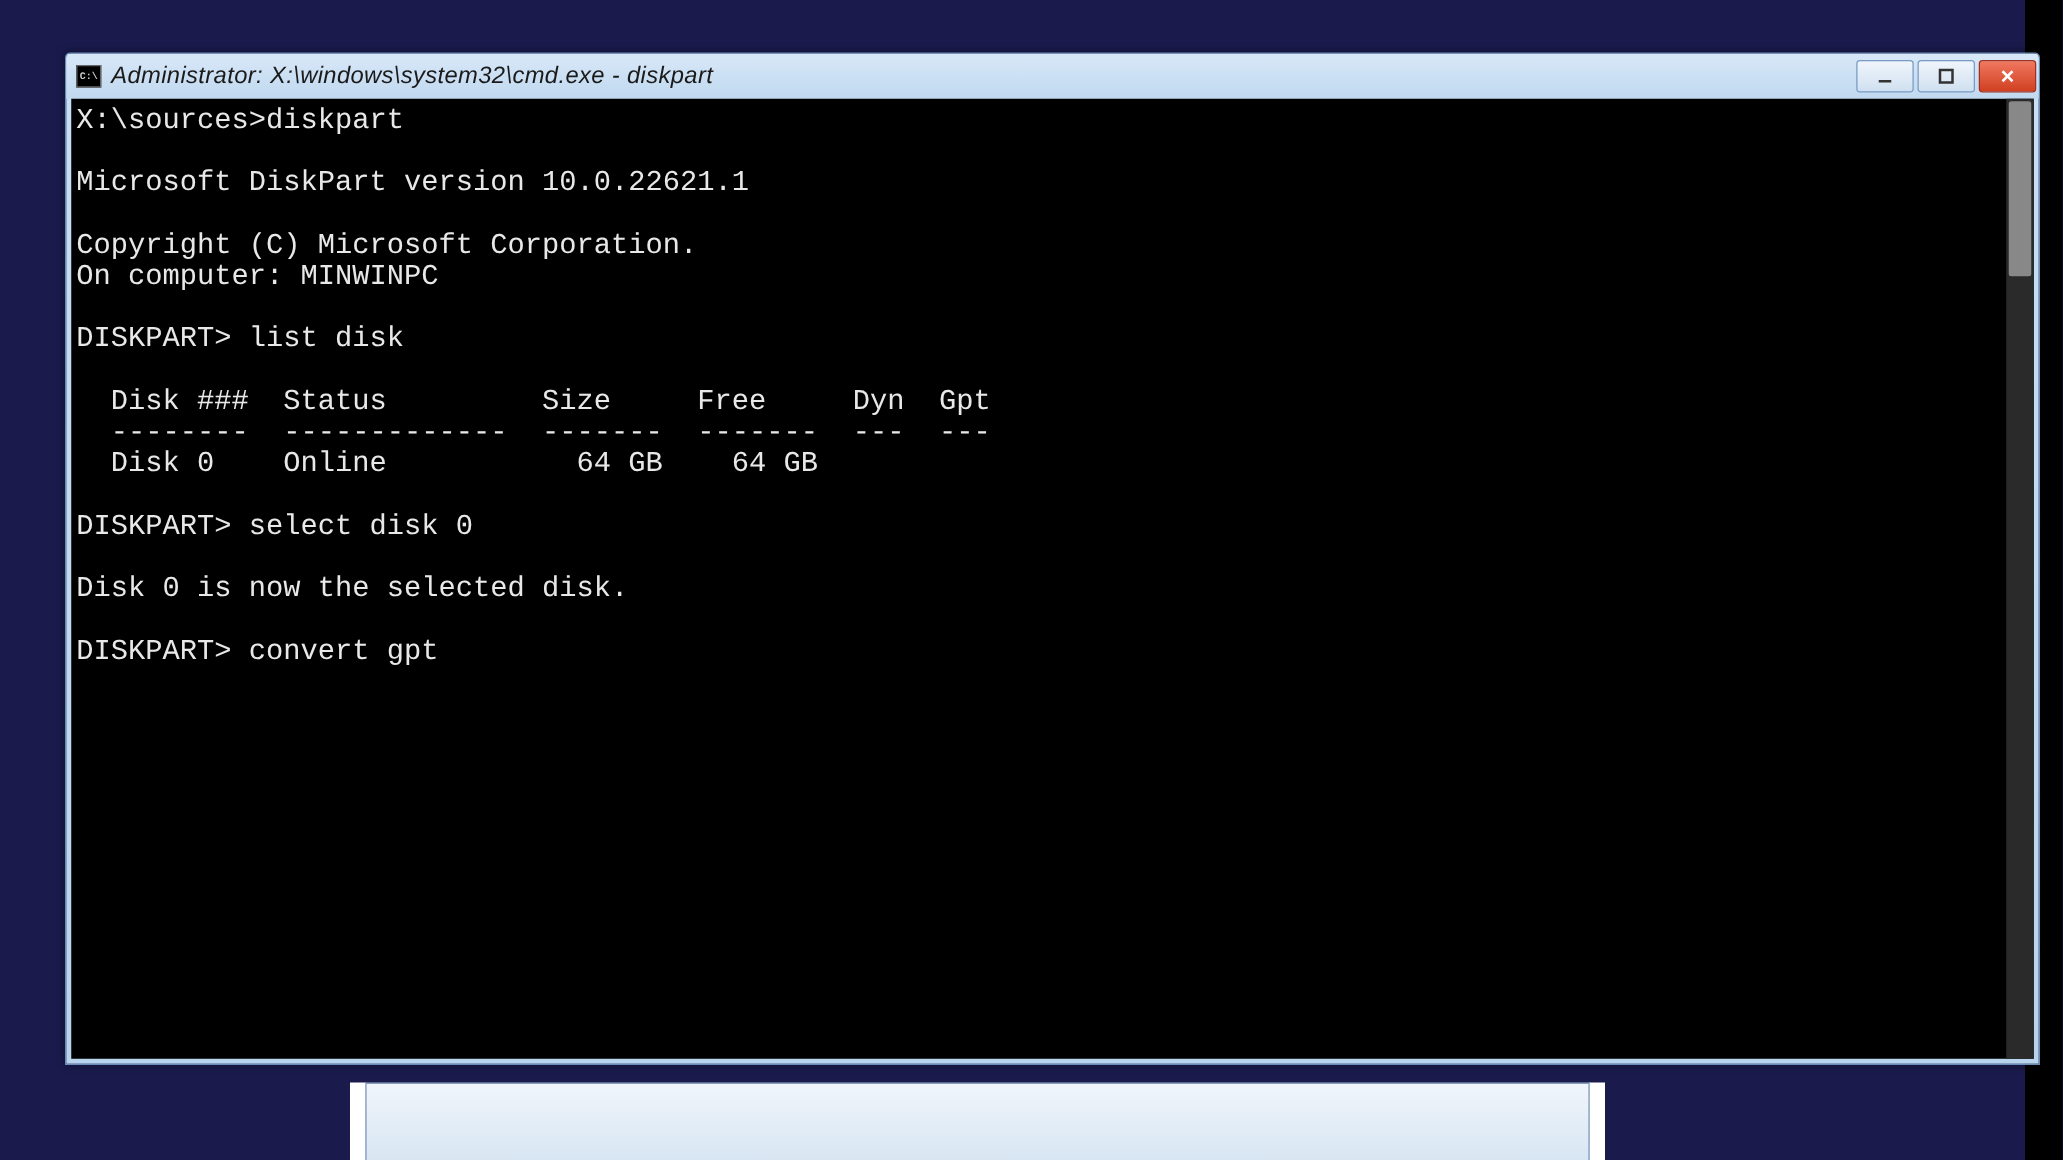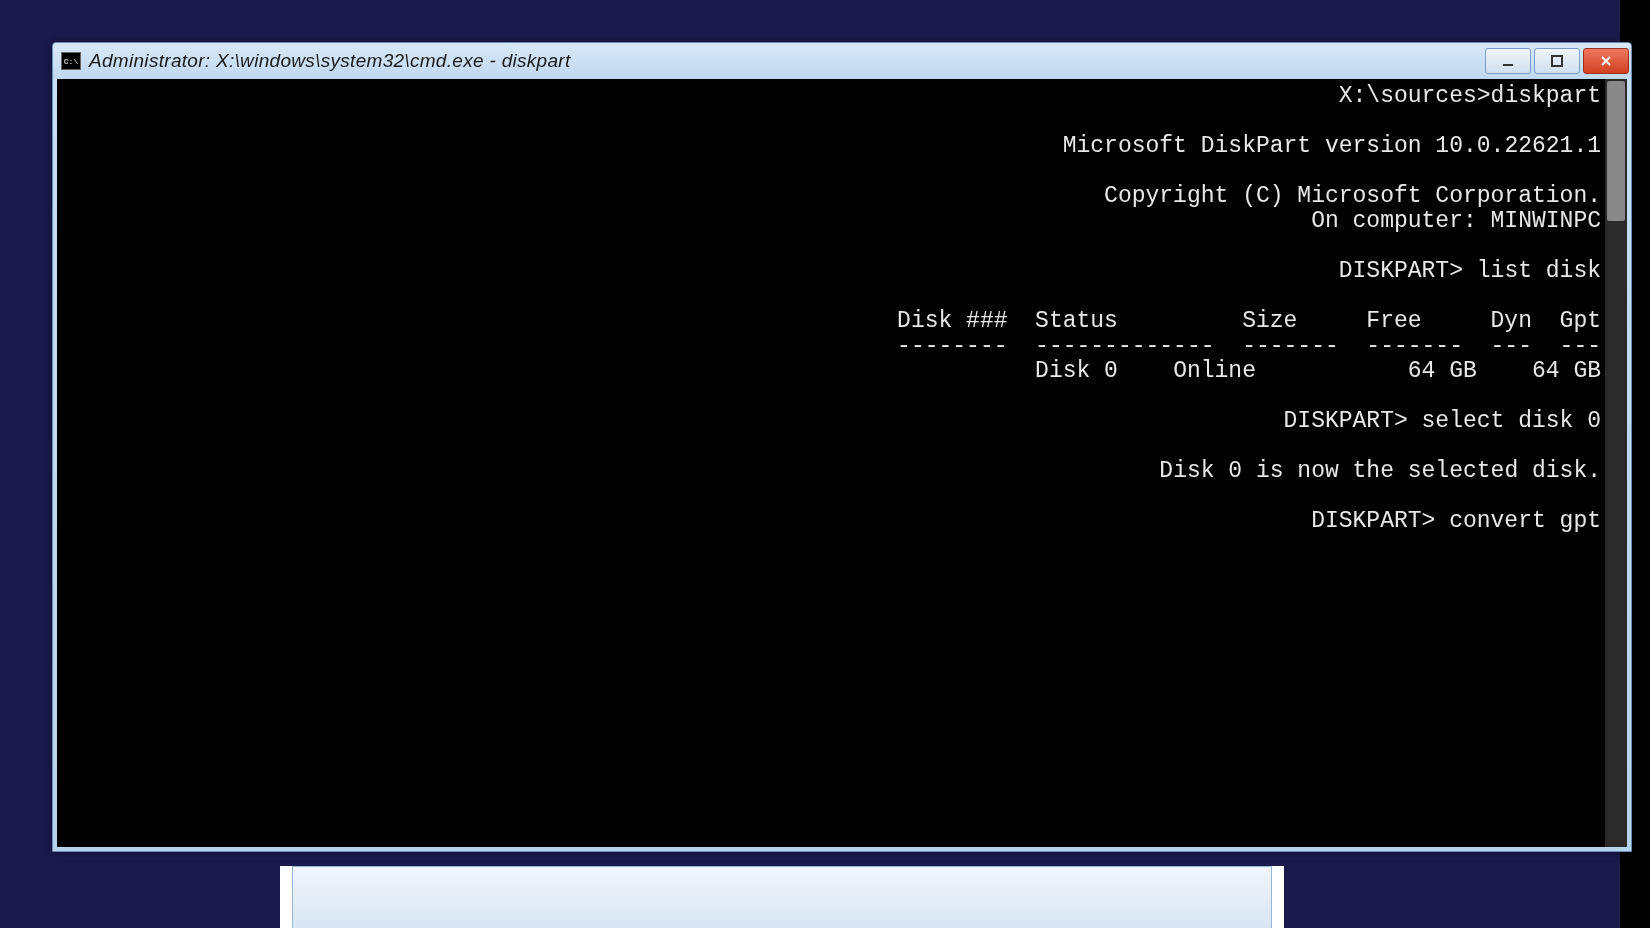--- a/index.html
+++ b/index.html
@@ -115,21 +115,20 @@
     }
     .console-content {
       flex: 1;
       padding: 6px 4px;
       font-family: 'Consolas', 'Courier New', monospace;
       font-size: 23px;
       color: #e8e8e8;
       white-space: pre;
       line-height: 1.0;
       overflow: hidden;
-      text-align: right;
     }
     .scrollbar {
       width: 22px;
       background: #2a2a2a;
       position: relative;
     }
     .scrollbar-thumb {
       position: absolute;
       top: 2px;
       left: 2px;

